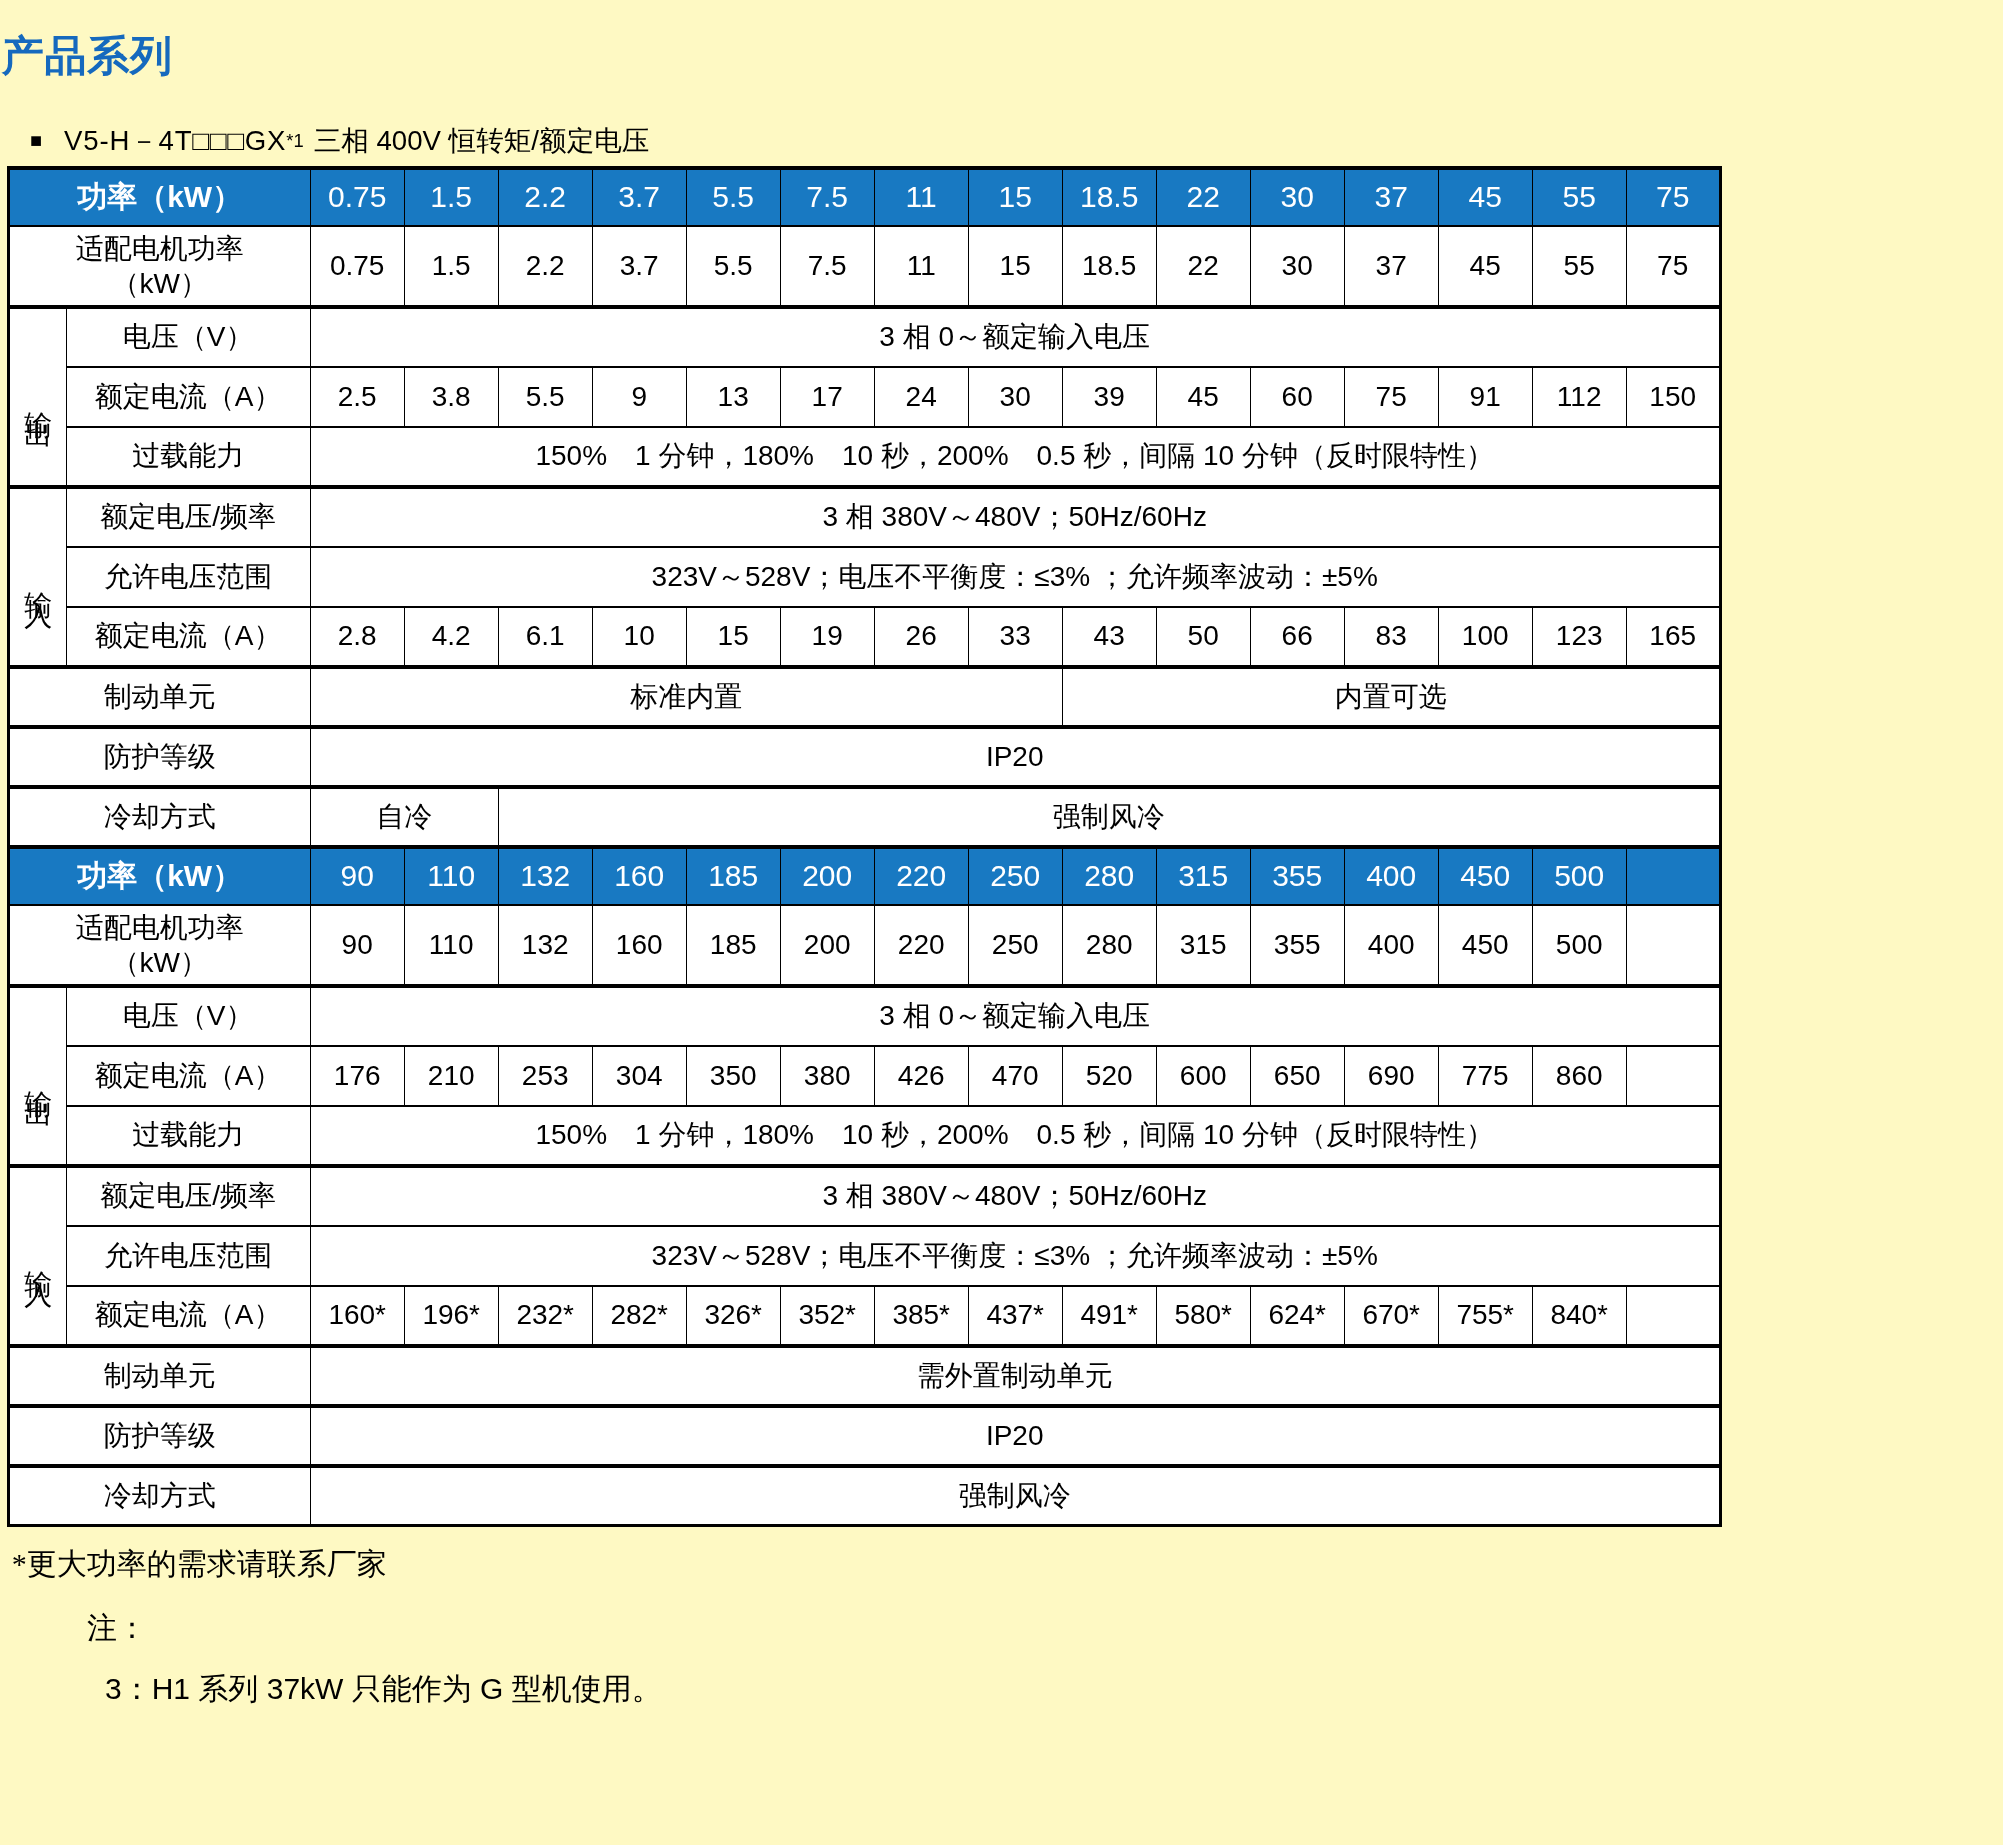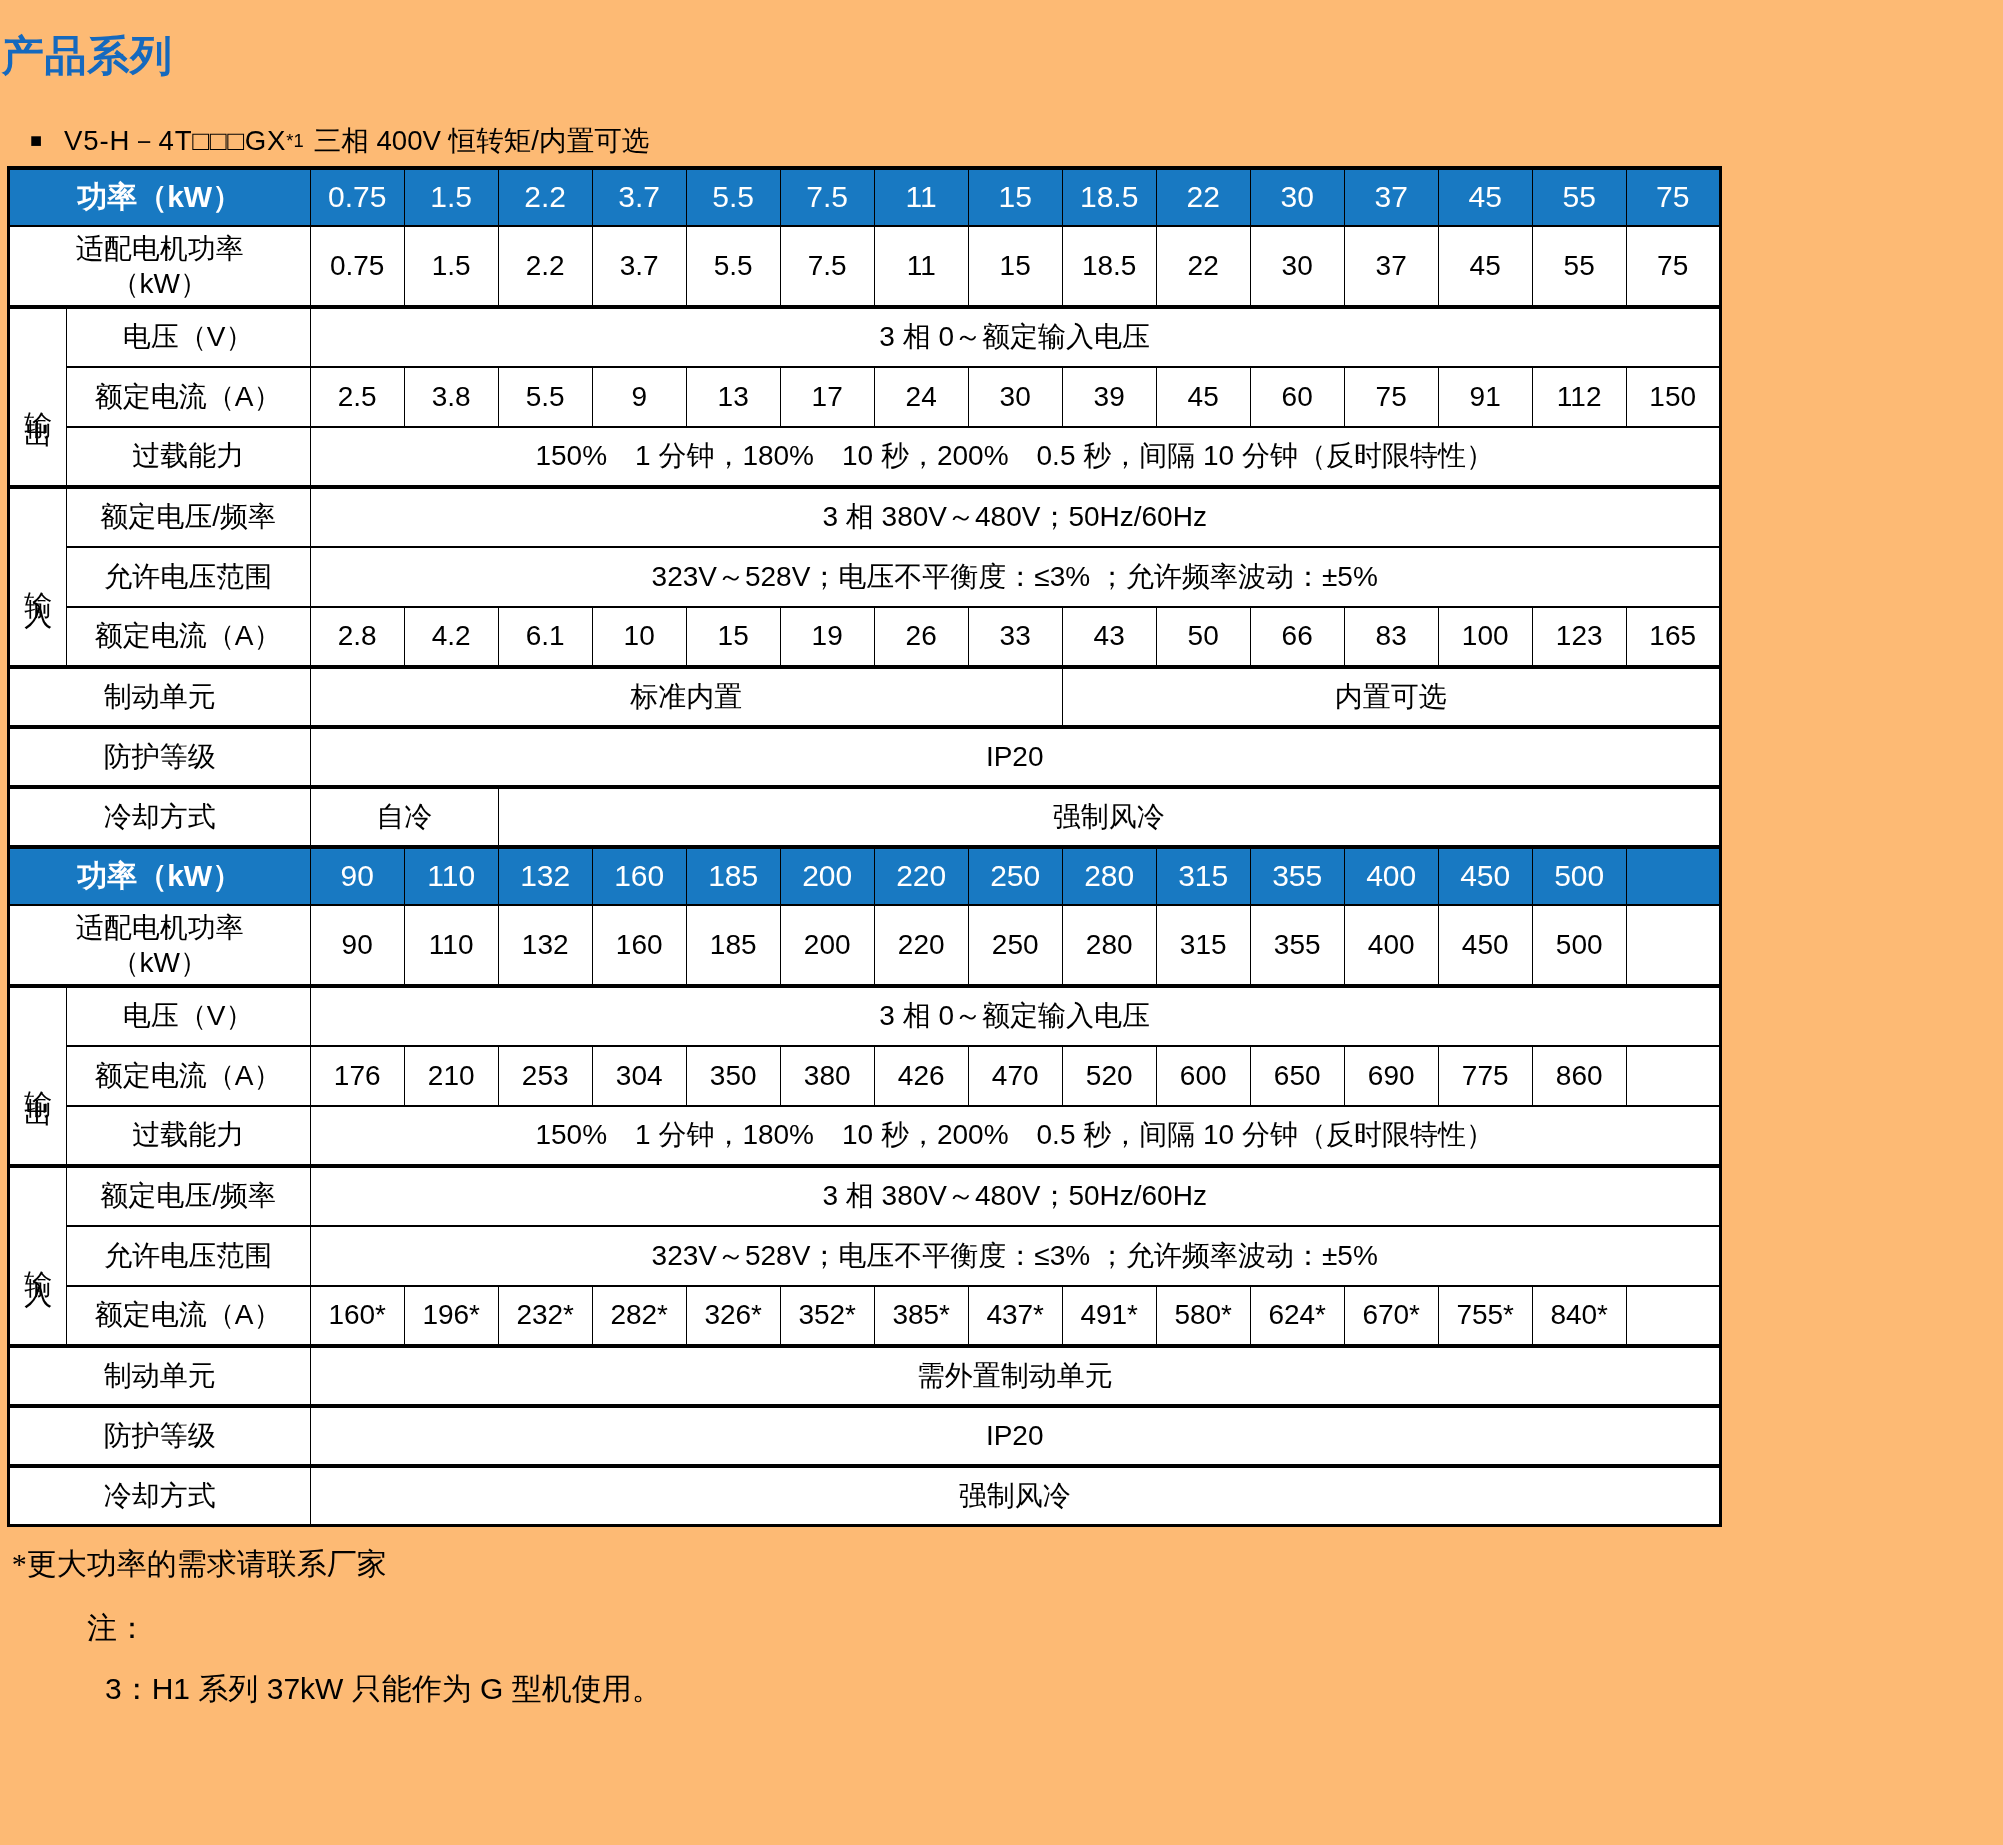--- a/index.html
+++ b/index.html
@@ -3,21 +3,21 @@
 <meta charset="utf-8">
 <style>
   :root{
     --title-blue:#1569BE;
     --header-blue:#1879C2;
     --header-text:#FFFFFF;
     --border:#000000;
   }
   *{box-sizing:border-box;margin:0;padding:0;}
   body{background:#ffffff;font-family:"Liberation Sans","DejaVu Sans",sans-serif;color:#000;}
-  .page{width:2004px;height:1846px;background:#fdba74;position:relative;overflow:hidden;}
+  .page{width:2004px;height:1846px;background:#fef9c3;position:relative;overflow:hidden;}
   .page-title{
     color:var(--title-blue);
     font-size:42px;
     font-weight:bold;
     letter-spacing:0.8px;
     padding:33px 0 0 1.7px;
     line-height:1.1;
   }
   .subtitle{
     margin:43px 0 6.7px 30px;
@@ -80,21 +80,21 @@
 <body>
 
 <div class="page">
 
   <h1 class="page-title">产品系列</h1>
 
   <div class="subtitle">
     <span class="bullet">■</span>
     <span class="model">V5-H－4T□□□GX</span>
     <sup>*1</sup>
-    <span class="desc">三相 400V 恒转矩/内置可选</span>
+    <span class="desc">三相 400V 恒转矩/额定电压</span>
   </div>
 
   <table class="spec">
     <colgroup>
       <col style="width:58px">
         <col style="width:244px">
       <col style="width:94px">
         <col style="width:94px">
         <col style="width:94px">
         <col style="width:94px">

